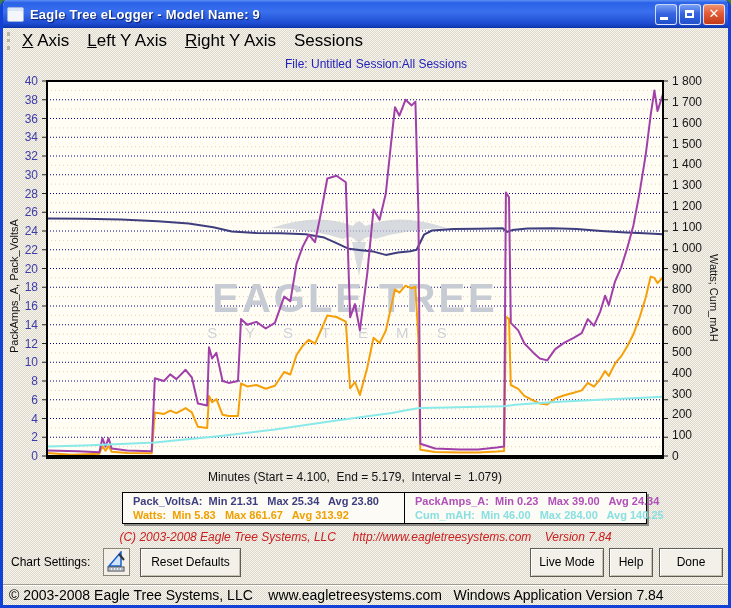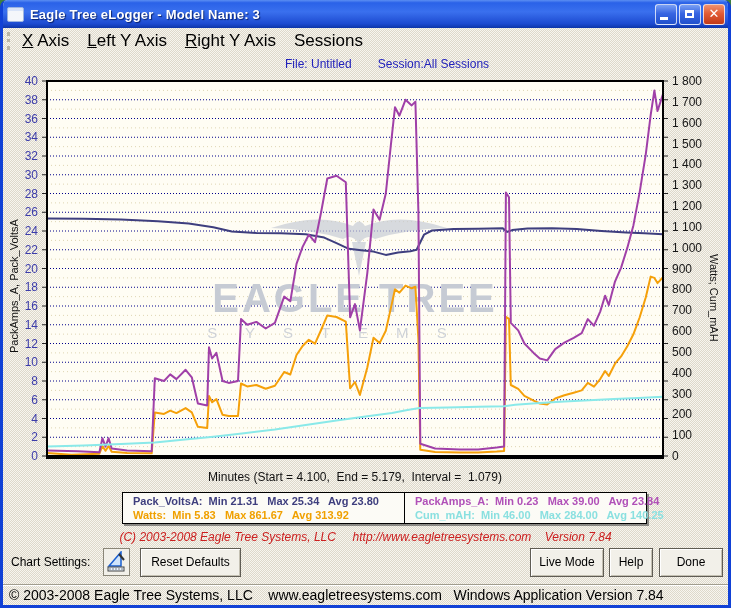--- a/index.html
+++ b/index.html
@@ -52,21 +52,21 @@
   .menubar{
     position:relative;height:26px;display:flex;align-items:center;
     font-size:17px;color:#000;
   }
   .menu-grip{width:3px;height:18px;margin-left:4px;border-left:3px dotted #b9b5a6;}
   .menu-item{padding:4px 9px;white-space:pre;}
   
   .content{position:relative;width:725px;height:577px;}
   .fileline{
     position:absolute;left:282px;top:29px;font-size:12px;color:#2222bb;
-    display:flex;gap:26px;white-space:pre;
+    display:flex;gap:4px;white-space:pre;
   }
   .chartwrap{position:absolute;left:0;top:48px;width:725px;height:402px;}
   svg{display:block;font-family:inherit;}
   .left-axis-title{
     position:absolute;left:3px;top:128px;height:260px;width:16px;
     writing-mode:vertical-rl;transform:rotate(180deg);
     font-size:11px;color:#111;display:flex;align-items:center;justify-content:center;white-space:pre;
   }
   .right-axis-title{
     position:absolute;left:703px;top:160px;height:220px;width:16px;
@@ -117,21 +117,21 @@
     white-space:pre;
   }
 </style>
 </head>
 <body>
 
 <div class="window">
 
   <div class="titlebar">
     <div class="app-icon"></div>
-    <div class="title-text">Eagle Tree eLogger - Model Name: 3</div>
+    <div class="title-text">Eagle Tree eLogger - Model Name: 9</div>
     <div class="winbtns">
       <div class="winbtn">
           <span class="glyph-min"></span>
         </div>
       <div class="winbtn">
           <span class="glyph-max"></span>
         </div>
       <div class="winbtn close">
           <span class="glyph-close">✕</span>
         </div>
@@ -295,21 +295,21 @@
     <div class="left-axis-title">PackAmps_A, Pack_VoltsA</div>
     <div class="right-axis-title">Watts; Cum_mAH</div>
     <div class="xlabel">Minutes (Start = 4.100,  End = 5.179,  Interval =  1.079)</div>
 
     <div class="statsrow">
       <div class="statbox left">
           <div class="stat-row" style="color: rgb(62, 62, 126);">Pack_VoltsA:  Min 21.31   Max 25.34   Avg 23.80</div>
           <div class="stat-row" style="color: rgb(240, 160, 0);">Watts:  Min 5.83   Max 861.67   Avg 313.92</div>
         </div>
       <div class="statbox right">
-          <div class="stat-row" style="color: rgb(176, 80, 184);">PackAmps_A:  Min 0.23   Max 39.00   Avg 23.84</div>
+          <div class="stat-row" style="color: rgb(176, 80, 184);">PackAmps_A:  Min 0.23   Max 39.00   Avg 24.34</div>
           <div class="stat-row" style="color: rgb(138, 224, 224);">Cum_mAH:  Min 46.00   Max 284.00   Avg 140.25</div>
         </div>
     </div>
 
     <div class="redline">(C) 2003-2008 Eagle Tree Systems, LLC     http://www.eagletreesystems.com    Version 7.84</div>
 
     <div class="chart-settings-label">Chart Settings:</div>
     <div class="icon-btn">
       <svg width="21" height="22">
         <polygon points="3,15 15,15 15,1" fill="#cfe4fb" stroke="#1a5fd0" stroke-width="1.5"></polygon>

